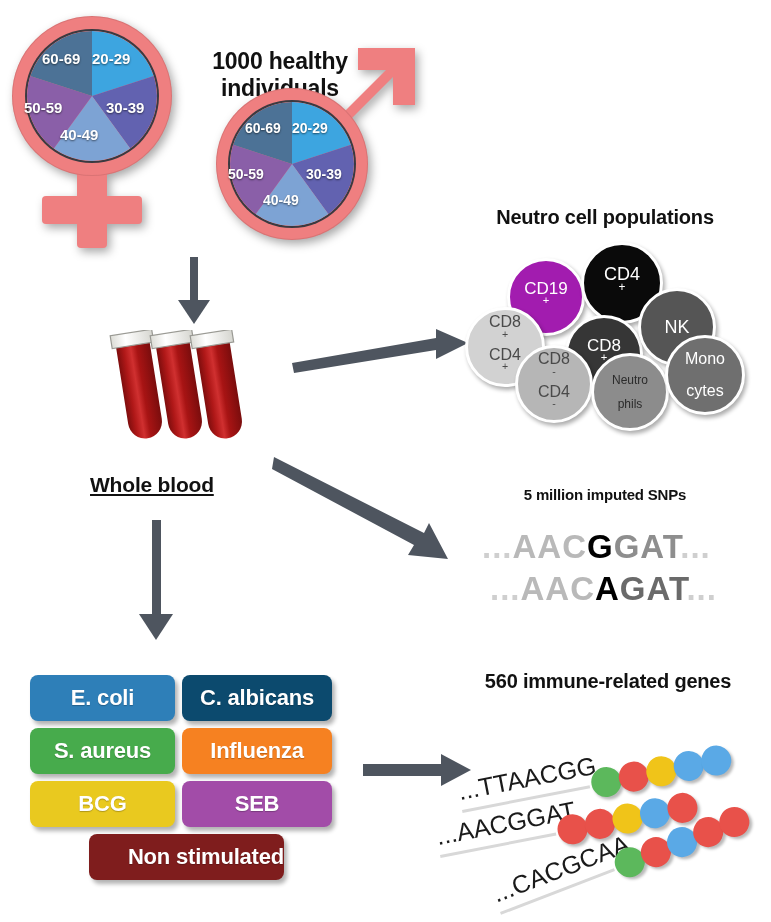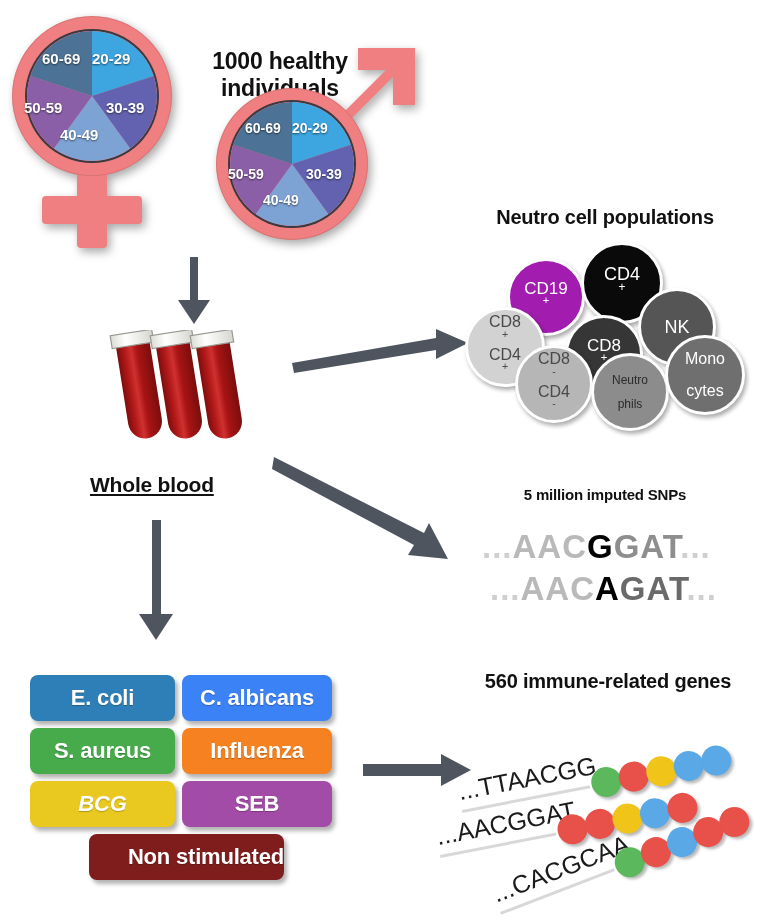--- a/index.html
+++ b/index.html
@@ -269,30 +269,30 @@
   </div>
 
   <div class="snp-row" style="left:490px;top:570px;">
     <span class="fade3">...</span><span class="fade2">AAC</span><span class="hot">A</span><span class="mid">GAT</span><span class="fade3">...</span>
   </div>
 
   <div class="abs" style="left:30px;top:675px;width:310px;height:220px;">
     <div class="stim" style="left: 0px; top: 0px; width: 145px; height: 46px; background: rgb(46, 127, 184);">
       <span>E. coli</span>
     </div>
-    <div class="stim" style="left: 152px; top: 0px; width: 150px; height: 46px; background: #3b82f6;">
+    <div class="stim" style="left: 152px; top: 0px; width: 150px; height: 46px; background: #0c4a6e;">
       <span>C. albicans</span>
     </div>
     <div class="stim" style="left: 0px; top: 53px; width: 145px; height: 46px; background: rgb(71, 171, 76);">
       <span>S. aureus</span>
     </div>
     <div class="stim" style="left: 152px; top: 53px; width: 150px; height: 46px; background: rgb(246, 129, 33);">
       <span>Influenza</span>
     </div>
-    <div class="stim" style="left: 0px; top: 106px; width: 145px; height: 46px; background: rgb(233, 201, 31); font-style: italic;">
+    <div class="stim" style="left: 0px; top: 106px; width: 145px; height: 46px; background: rgb(233, 201, 31);">
       <span>BCG</span>
     </div>
     <div class="stim" style="left: 152px; top: 106px; width: 150px; height: 46px; background: rgb(162, 76, 168);">
       <span>SEB</span>
     </div>
     <div class="stim" style="left: 59px; top: 159px; width: 195px; height: 46px; background: #7f1d1d; justify-content: flex-end;">
       <span>Non stimulated</span>
     </div>
   </div>
 

